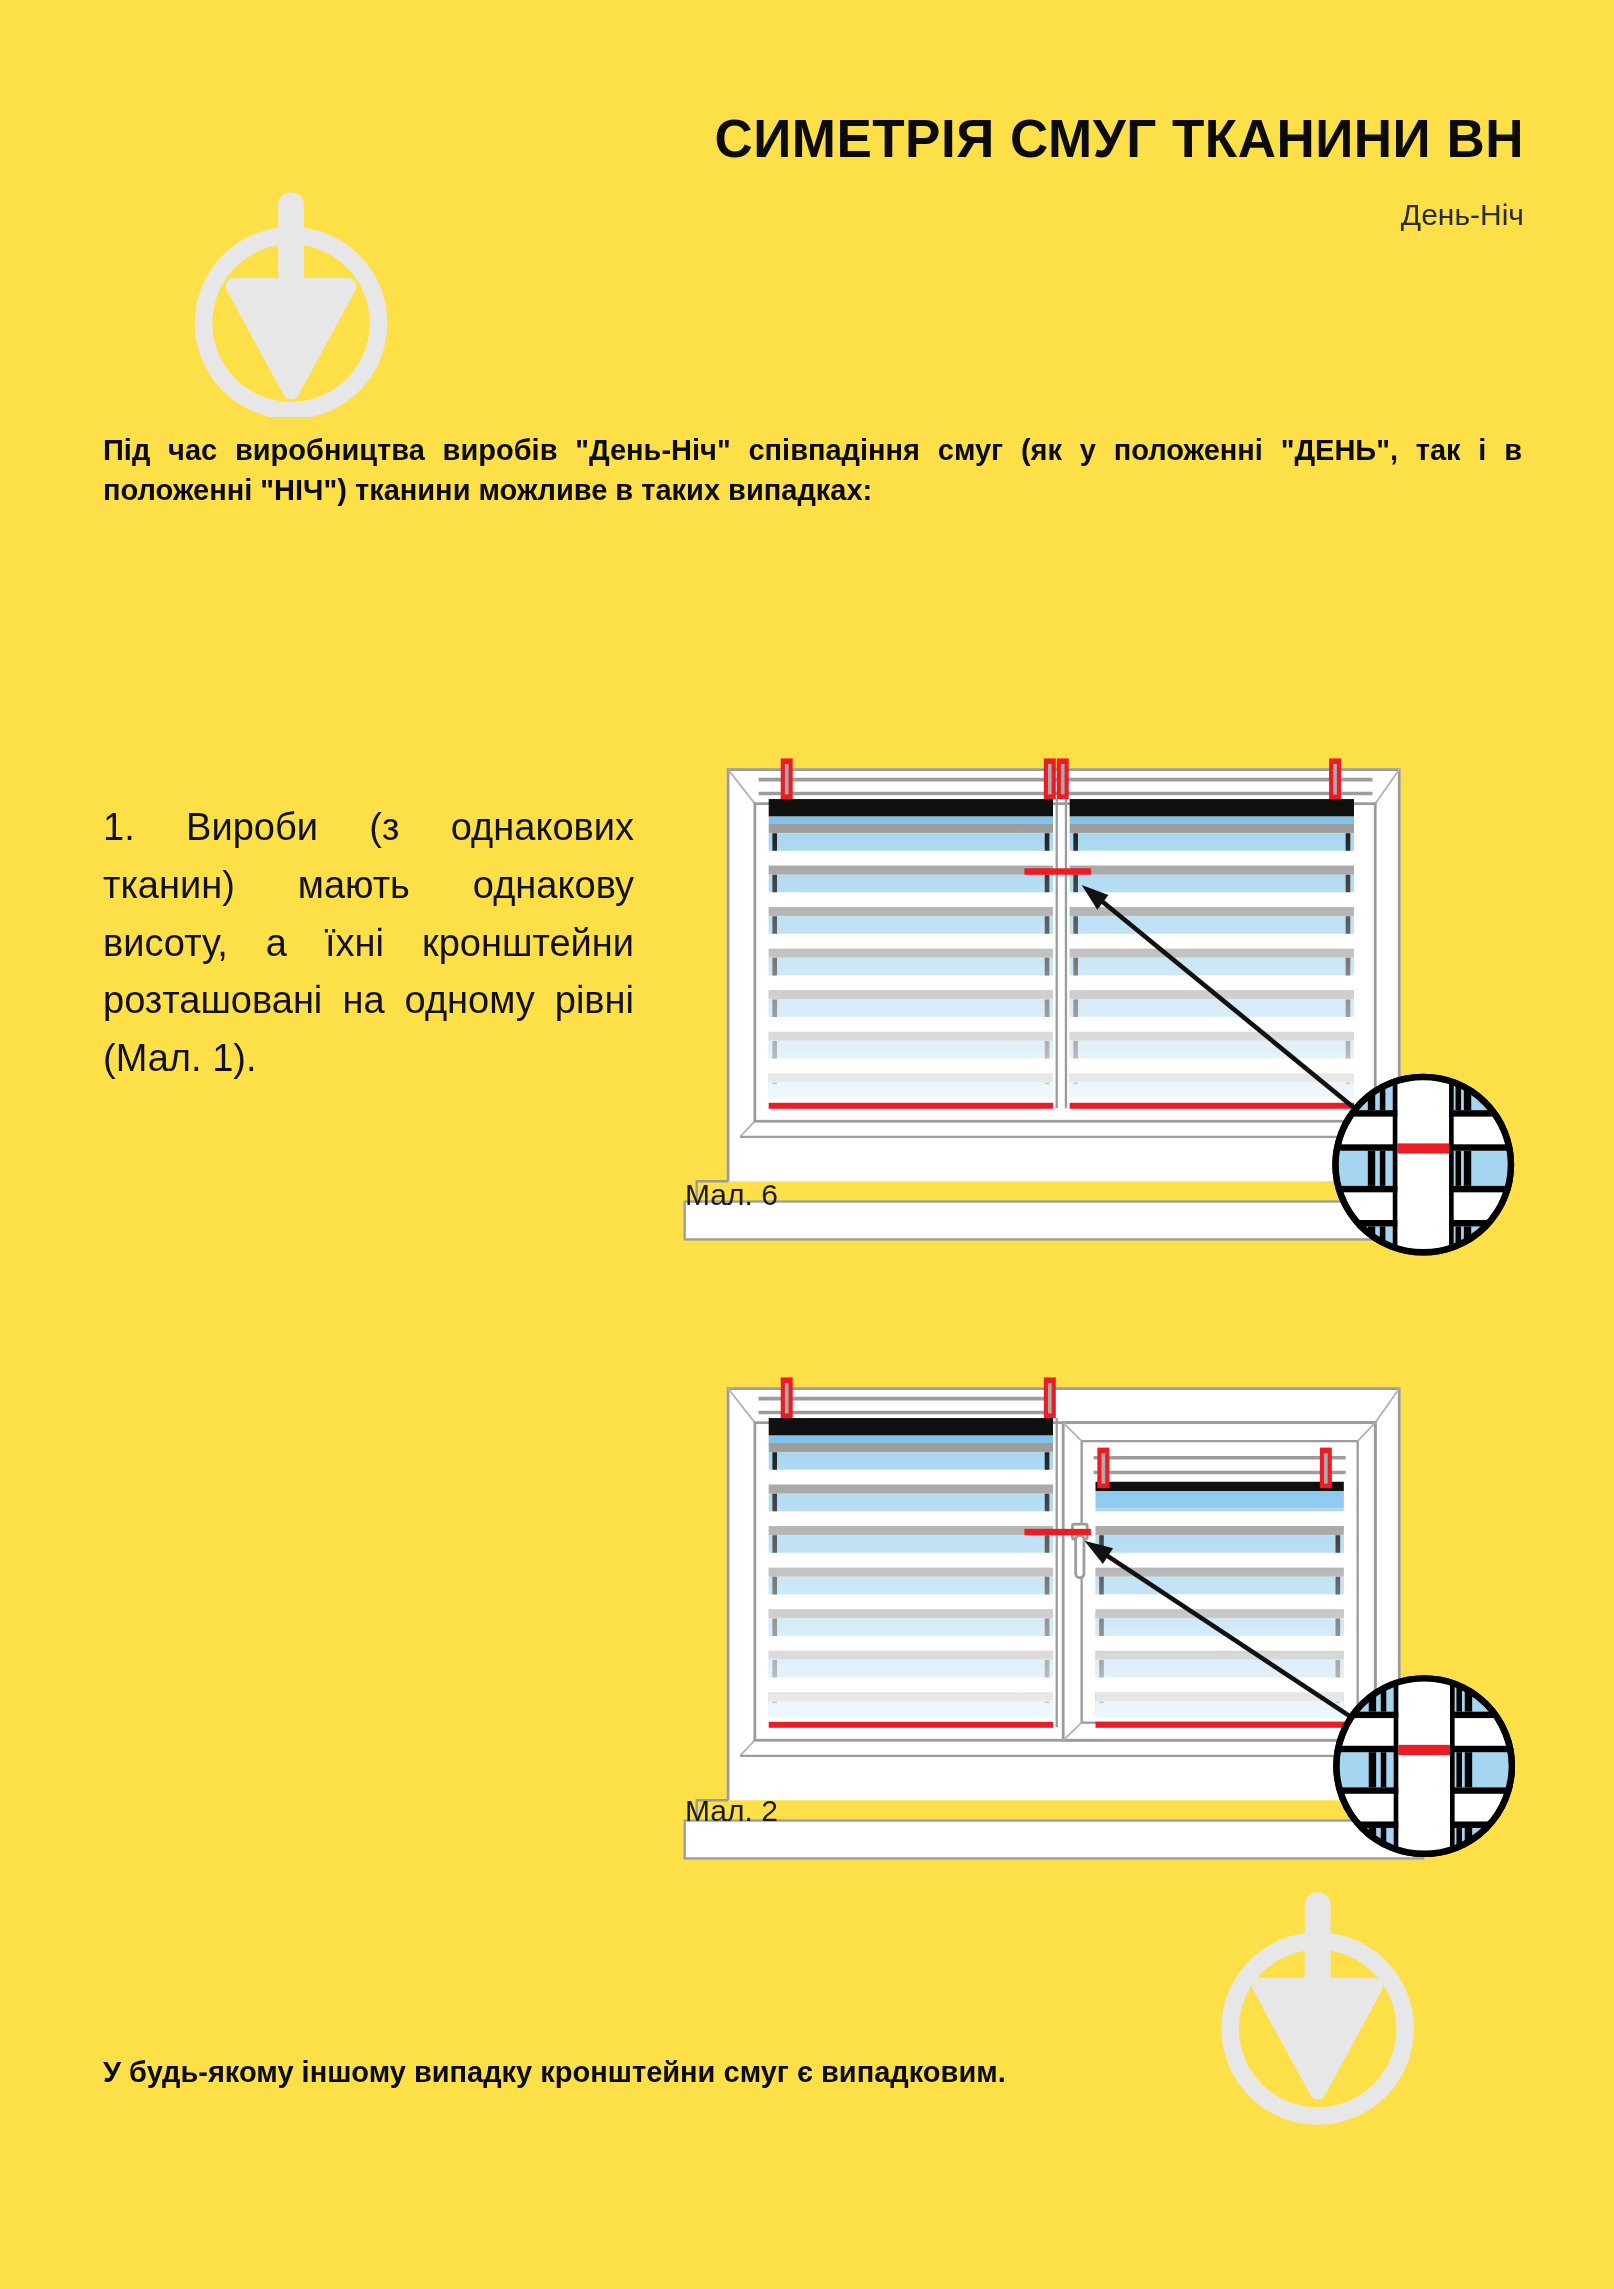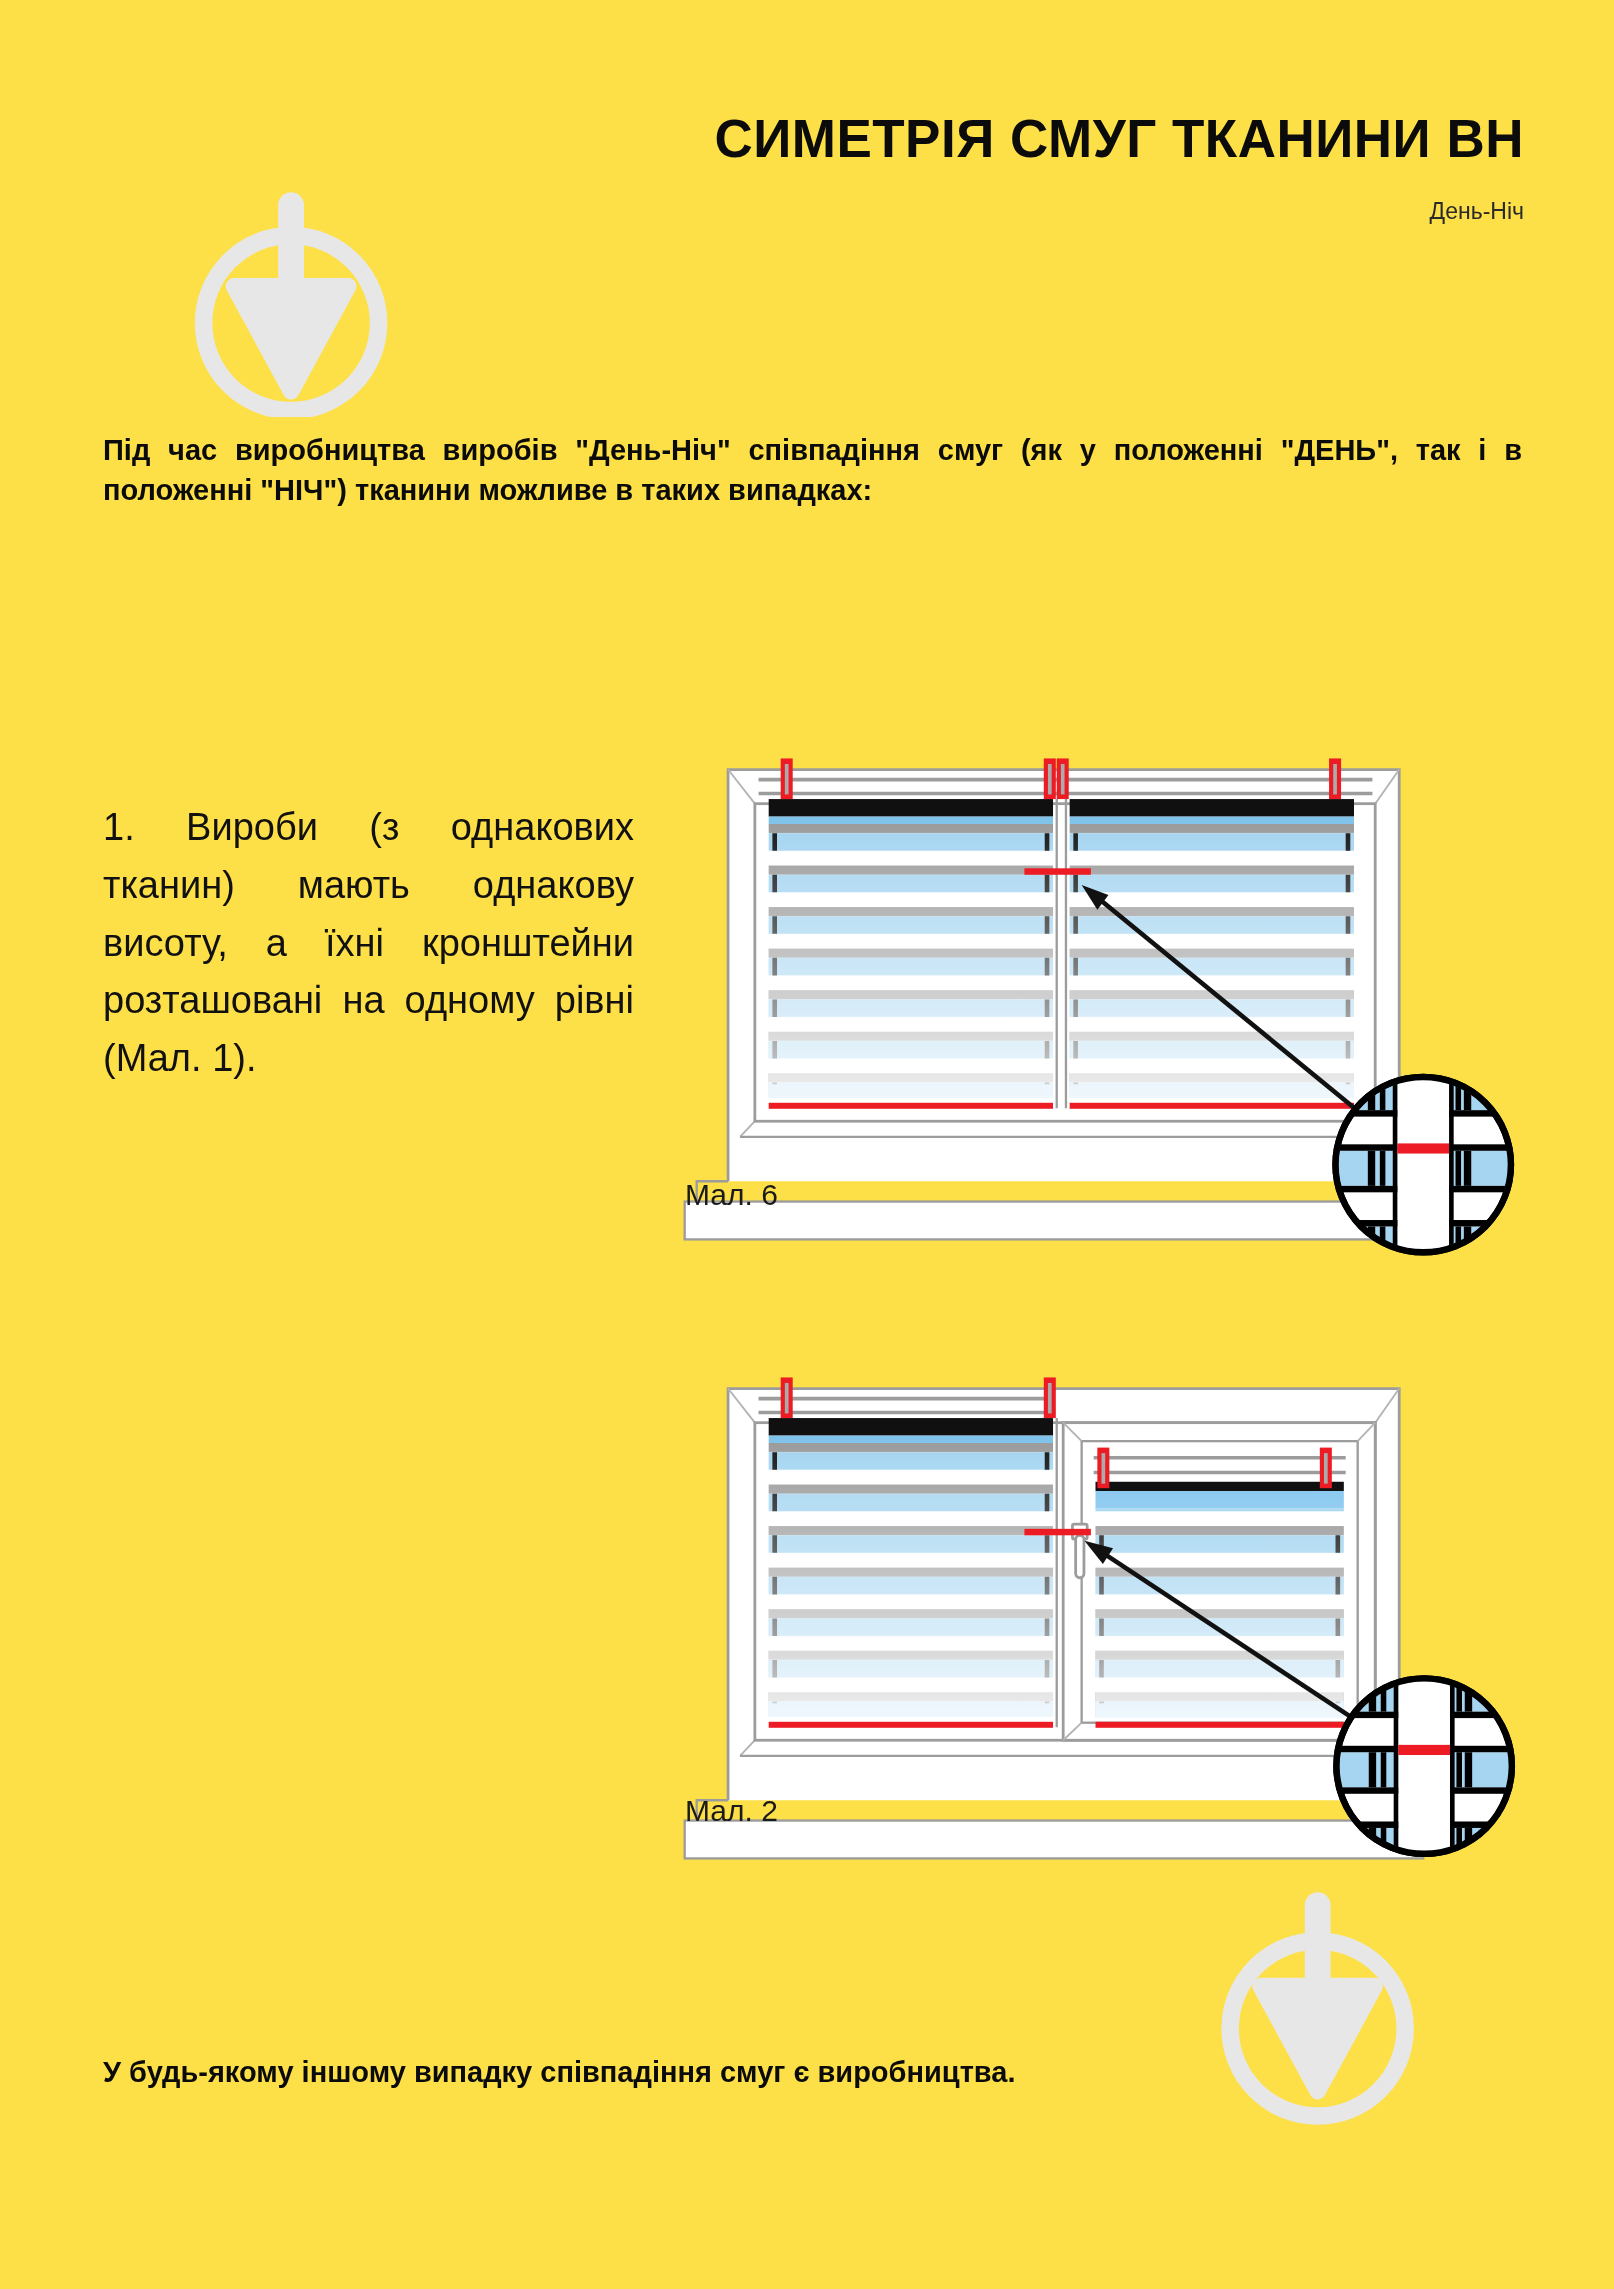--- a/index.html
+++ b/index.html
@@ -1,20 +1,20 @@
 <!DOCTYPE html>
 <html style="font-size:14.8px"><head>
 <meta charset="utf-8">
 <style>
   html,body{margin:0;padding:0;background:#ffffff;}
   body{font-family:"Liberation Sans", sans-serif;color:#000;}
   #page{position:relative;width:1614px;height:2290px;background:#fde047;overflow:hidden;}
   .hdr{position:absolute;top:109px;right:90px;width:1108px;text-align:right;}
   .title{font-size:53px;font-weight:700;letter-spacing:0.5px;color:#0b0b0b;line-height:1.15;}
-  .subtitle{font-size:23px;font-weight:400;color:#2a2a2a;margin-top:28px;}
+  .subtitle{font-size:30px;font-weight:400;color:#2a2a2a;margin-top:28px;}
   .intro{position:absolute;left:103px;top:430px;width:1419px;font-size:29px;font-weight:700;
          line-height:1.38;text-align:justify;color:#0b0b0b;}
   .case-text{position:absolute;left:103px;width:531px;font-size:38px;font-weight:400;
          line-height:1.52;text-align:justify;color:#111;}
   #case1{top:799px;}
   #case2{top:1421px;}
   .caption{position:absolute;left:685px;font-size:30px;color:#1a1a1a;}
   #caption1{top:1178px;}
   #caption2{top:1794px;}
   .footer-note{position:absolute;left:103px;top:2056px;width:1200px;font-size:29px;font-weight:700;color:#0b0b0b;}
@@ -271,16 +271,16 @@
         <rect x="785" y="367" width="5" height="210" fill="#000"></rect>
         <rect x="846" y="367" width="5" height="210" fill="#000"></rect>
         <rect x="790" y="445" width="56" height="11" fill="#ed1c24"></rect>
       </g>
       <circle cx="818" cy="468" r="95" fill="none" stroke="#000" stroke-width="7"></circle>
     </g>
   </svg>
 
   <div id="caption2" class="caption">Мал. 2</div>
 
-  <div class="footer-note">У будь-якому іншому випадку співпадіння смуг є виробництва.</div>
+  <div class="footer-note">У будь-якому іншому випадку кронштейни смуг є випадковим.</div>
 
 </div>
 
 
 </body></html>

